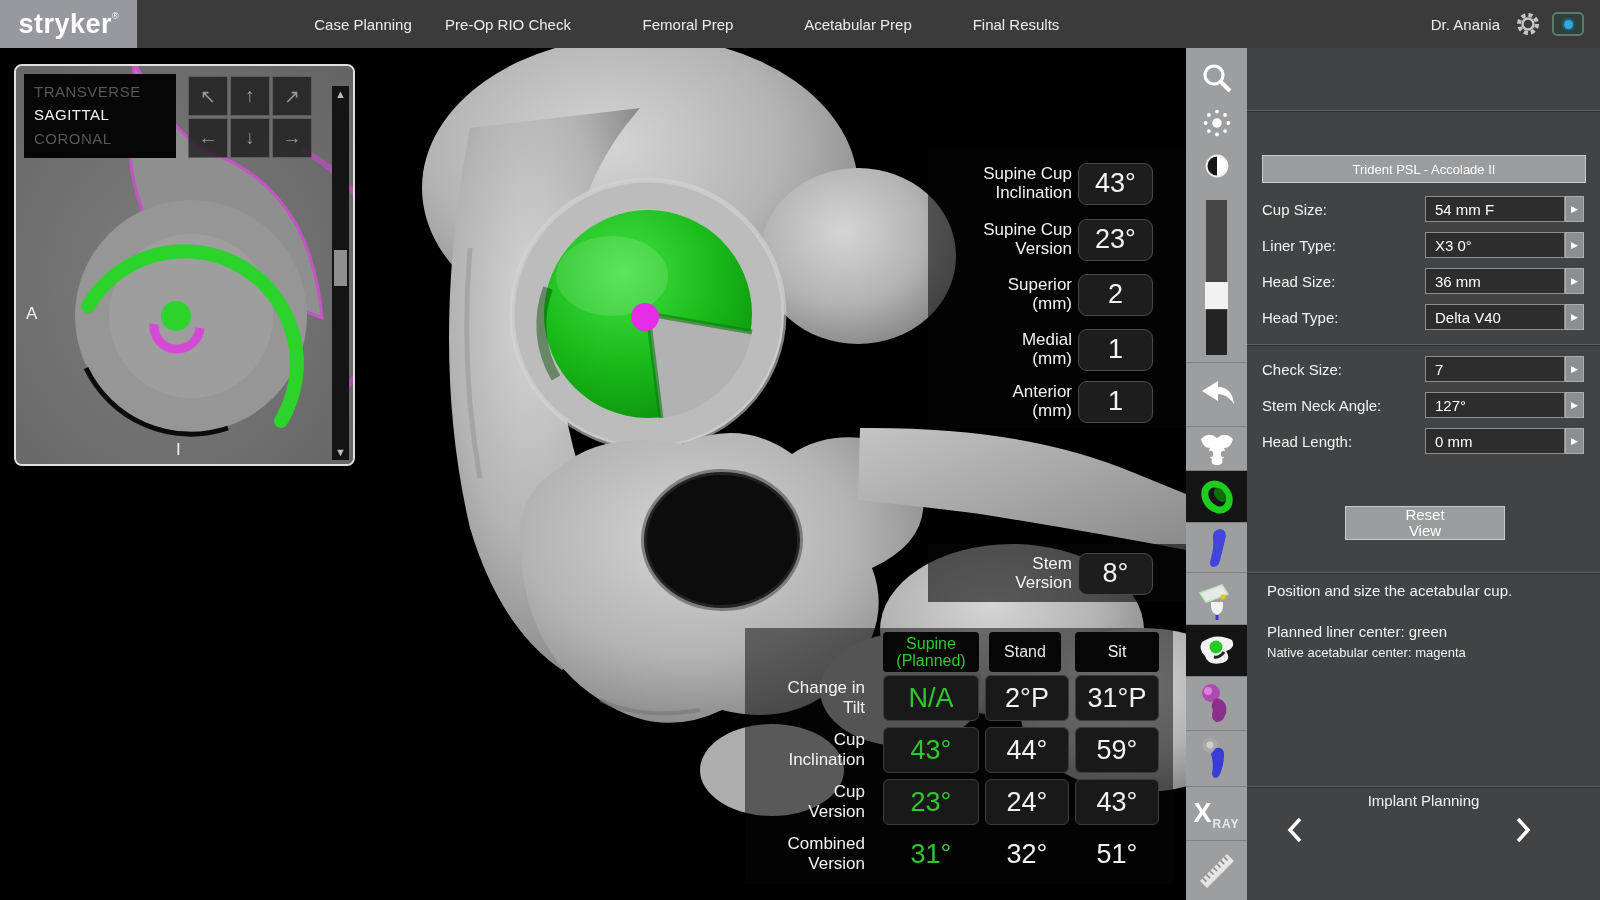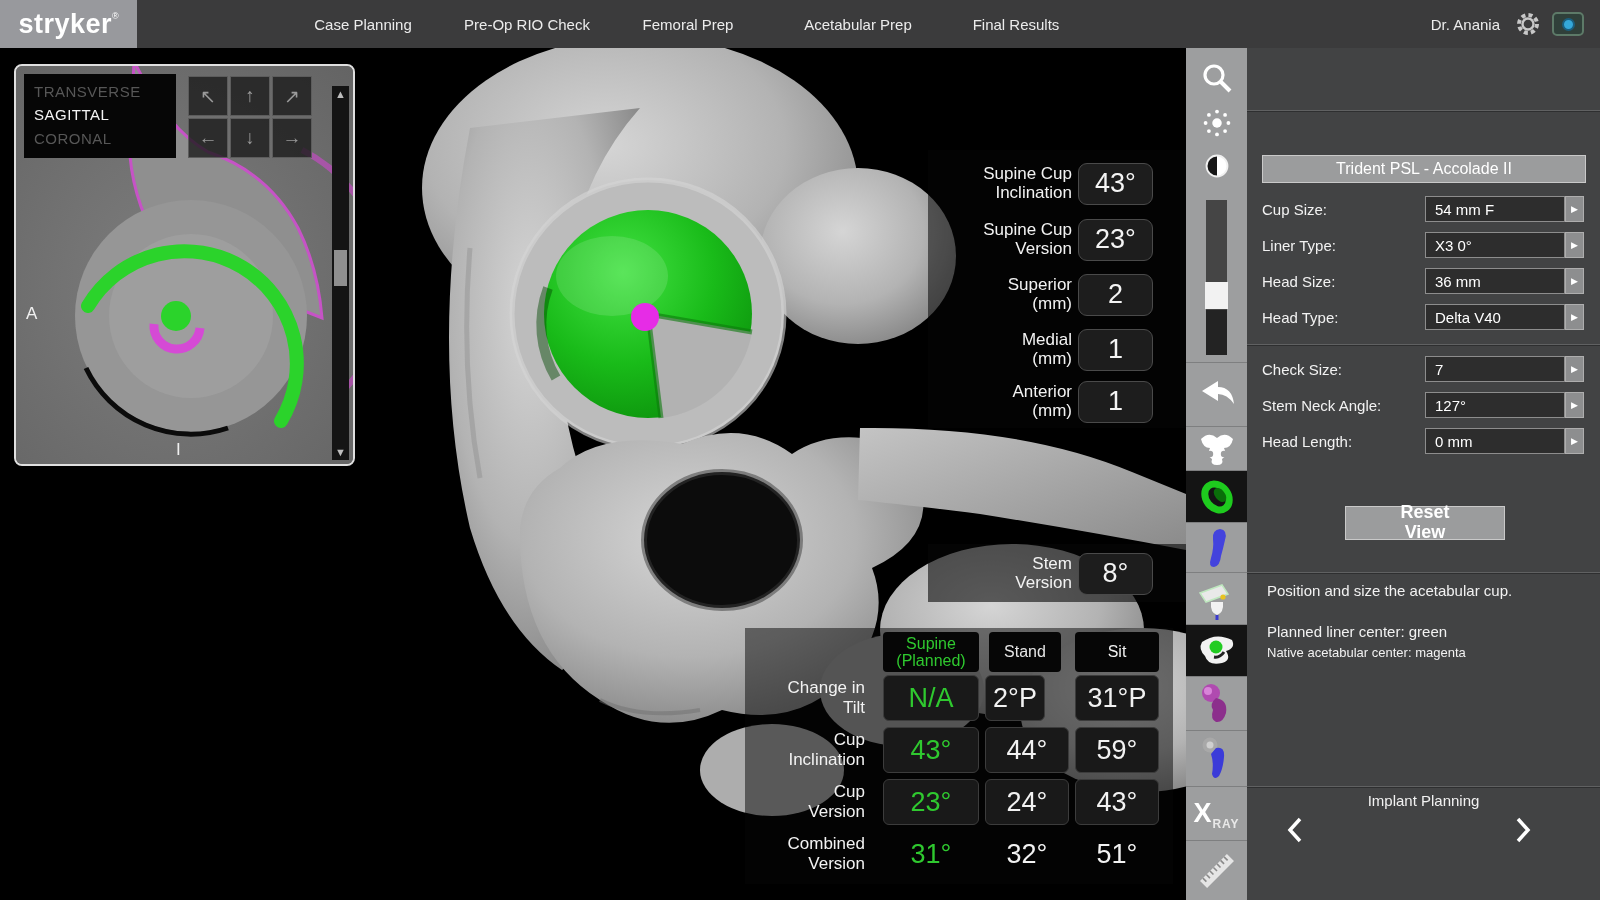--- a/index.html
+++ b/index.html
@@ -59,44 +59,44 @@
   .slider-track{position:absolute;left:20px;top:152px;width:21px;height:155px;background:#454545;}
   .slider-lower{position:absolute;left:0;top:110px;width:21px;height:45px;background:#232323;}
   .slider-handle{position:absolute;left:-1px;top:82px;width:23px;height:27px;background:#f2f2f2;cursor:grab;}
   .xray-cell{flex-direction:row;align-items:center;}
   .xray-x{color:#fff;font-size:27px;font-weight:bold;line-height:1;}
   .xray-ray{color:#e8e8e8;font-size:12px;font-weight:bold;letter-spacing:1px;margin-left:1px;margin-top:20px;}
 
   
   .rpanel{position:absolute;left:1247px;top:48px;width:353px;height:852px;background:#424344;color:#f2f2f2;}
   .rp-div{position:absolute;left:0;width:353px;border-top:1px solid #606162;box-shadow:0 1px 0 #2e2f30;}
-  .sys-btn{position:absolute;left:15px;top:107px;width:324px;height:28px;background:#9b9c9d;border:1px solid #c9c9c9;color:#fff;font-size:16px;display:flex;align-items:center;justify-content:center;cursor:pointer;}
+  .sys-btn{position:absolute;left:15px;top:107px;width:324px;height:28px;background:#9b9c9d;border:1px solid #c9c9c9;color:#fff;font-size:13px;display:flex;align-items:center;justify-content:center;cursor:pointer;}
   .field-row{position:absolute;left:0;width:353px;height:26px;}
   .field-label{position:absolute;left:15px;top:50%;transform:translateY(-50%);font-size:15px;}
   .field-box{position:absolute;left:178px;top:0;width:140px;height:26px;background:#2d2d2d;border:1px solid #8d8d8d;display:flex;align-items:center;padding-left:9px;font-size:15px;color:#fff;cursor:pointer;}
   .field-arrow{position:absolute;left:318px;top:0;width:19px;height:26px;background:#8d8e8f;border:1px solid #aeaeae;display:flex;align-items:center;justify-content:center;color:#fff;font-size:9px;cursor:pointer;}
-  .reset-btn{position:absolute;left:98px;top:458px;width:160px;height:34px;background:#9b9c9d;border:1px solid #c9c9c9;color:#fff;font-size:18px;line-height:1.1;display:flex;flex-direction:column;align-items:center;justify-content:center;cursor:pointer;font-weight:bold;}
+  .reset-btn{position:absolute;left:98px;top:458px;width:160px;height:34px;background:#9b9c9d;border:1px solid #c9c9c9;color:#fff;font-size:15px;line-height:1.1;display:flex;flex-direction:column;align-items:center;justify-content:center;cursor:pointer;}
   .rp-instruction{position:absolute;left:20px;top:534px;font-size:15px;}
   .rp-legend1{position:absolute;left:20px;top:575px;font-size:15px;}
   .rp-legend2{position:absolute;left:20px;top:597px;font-size:13px;}
   .rp-stage{position:absolute;left:0;top:744px;width:353px;text-align:center;font-size:15px;}
   .rp-chev{position:absolute;top:764px;width:36px;height:36px;cursor:pointer;display:flex;align-items:center;justify-content:center;}
 </style>
 </head>
 <body>
 
 <div class="screen">
 
   <div class="topbar">
     <div class="logo-box">
       <span class="logo-text">stryker</span>
         <span class="logo-reg">®</span>
     </div>
     <div class="top-tab" style="left:363px">Case Planning</div>
-    <div class="top-tab" style="left:527px">Pre-Op RIO Check</div>
+    <div class="top-tab" style="left:508px">Pre-Op RIO Check</div>
     <div class="top-tab" style="left:688px">Femoral Prep</div>
     <div class="top-tab" style="left:858px">Acetabular Prep</div>
     <div class="top-tab" style="left:1016px">Final Results</div>
     <div class="top-user">Dr. Anania</div>
     <div class="gear-wrap">
       <svg width="28" height="28" viewBox="0 0 28 28">
         <circle cx="14" cy="14" r="9" fill="none" stroke="#c8c8c8" stroke-width="4" stroke-dasharray="4 3.1"></circle>
         <circle cx="14" cy="14" r="5.5" fill="none" stroke="#c8c8c8" stroke-width="2.4"></circle>
       </svg>
     </div>
@@ -232,21 +232,21 @@
     <div class="pt-headcell" style="left:244px;width:72px;color:#e5e5e5">
         <span>Stand</span>
       </div>
     <div class="pt-headcell" style="left:330px;width:84px;color:#f2f2f2">
         <span>Sit</span>
       </div>
 
     <div class="pt-row" style="top:44px">
       <div class="pt-label"><span>Change in</span><br><span>Tilt</span></div>
       <div class="pt-box green" style="left:138px;width:96px">N/A</div>
-      <div class="pt-box" style="left:240px;width:60px">2°P</div>
+      <div class="pt-box" style="left:240px;width:84px">2°P</div>
       <div class="pt-box" style="left:330px;width:84px">31°P</div>
     </div>
     <div class="pt-row" style="top:96px">
       <div class="pt-label"><span>Cup</span><br><span>Inclination</span></div>
       <div class="pt-box green" style="left:138px;width:96px">43°</div>
       <div class="pt-box" style="left:240px;width:84px">44°</div>
       <div class="pt-box" style="left:330px;width:84px">59°</div>
     </div>
     <div class="pt-row" style="top:148px">
       <div class="pt-label"><span>Cup</span><br><span>Version</span></div>

